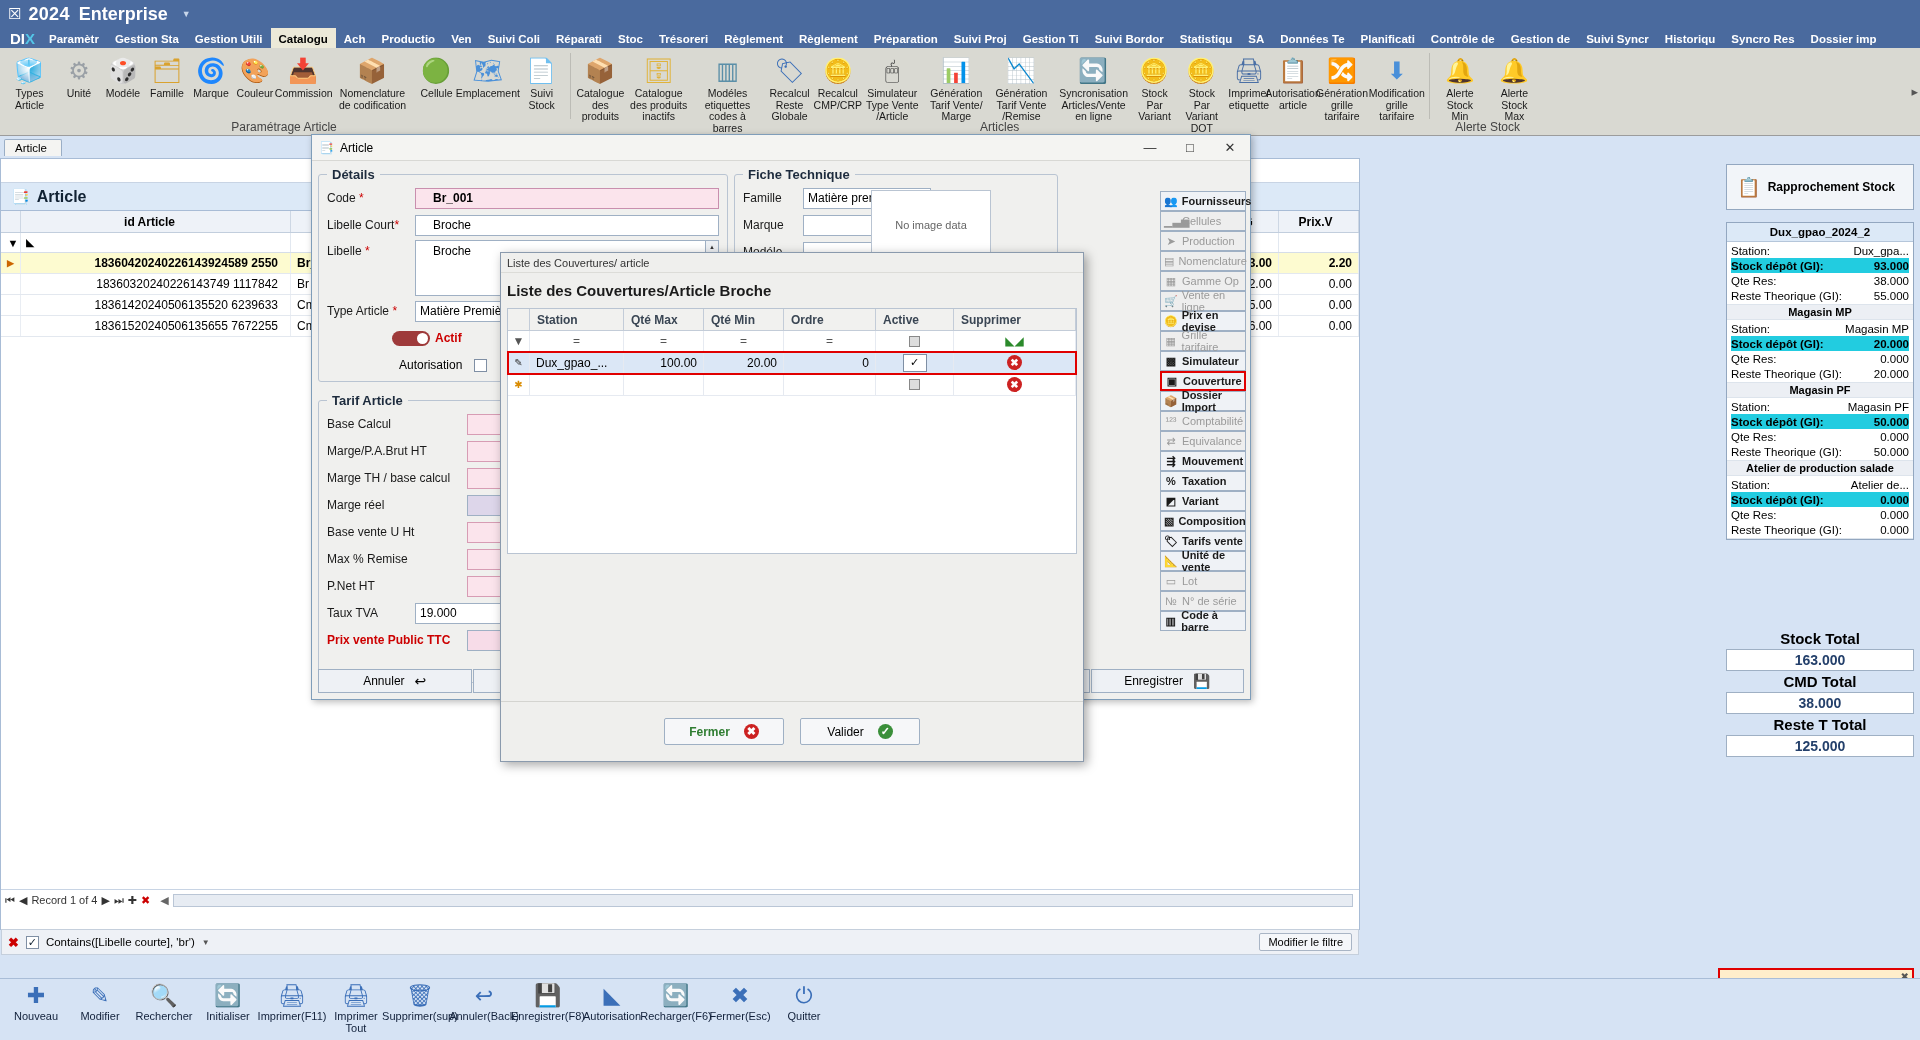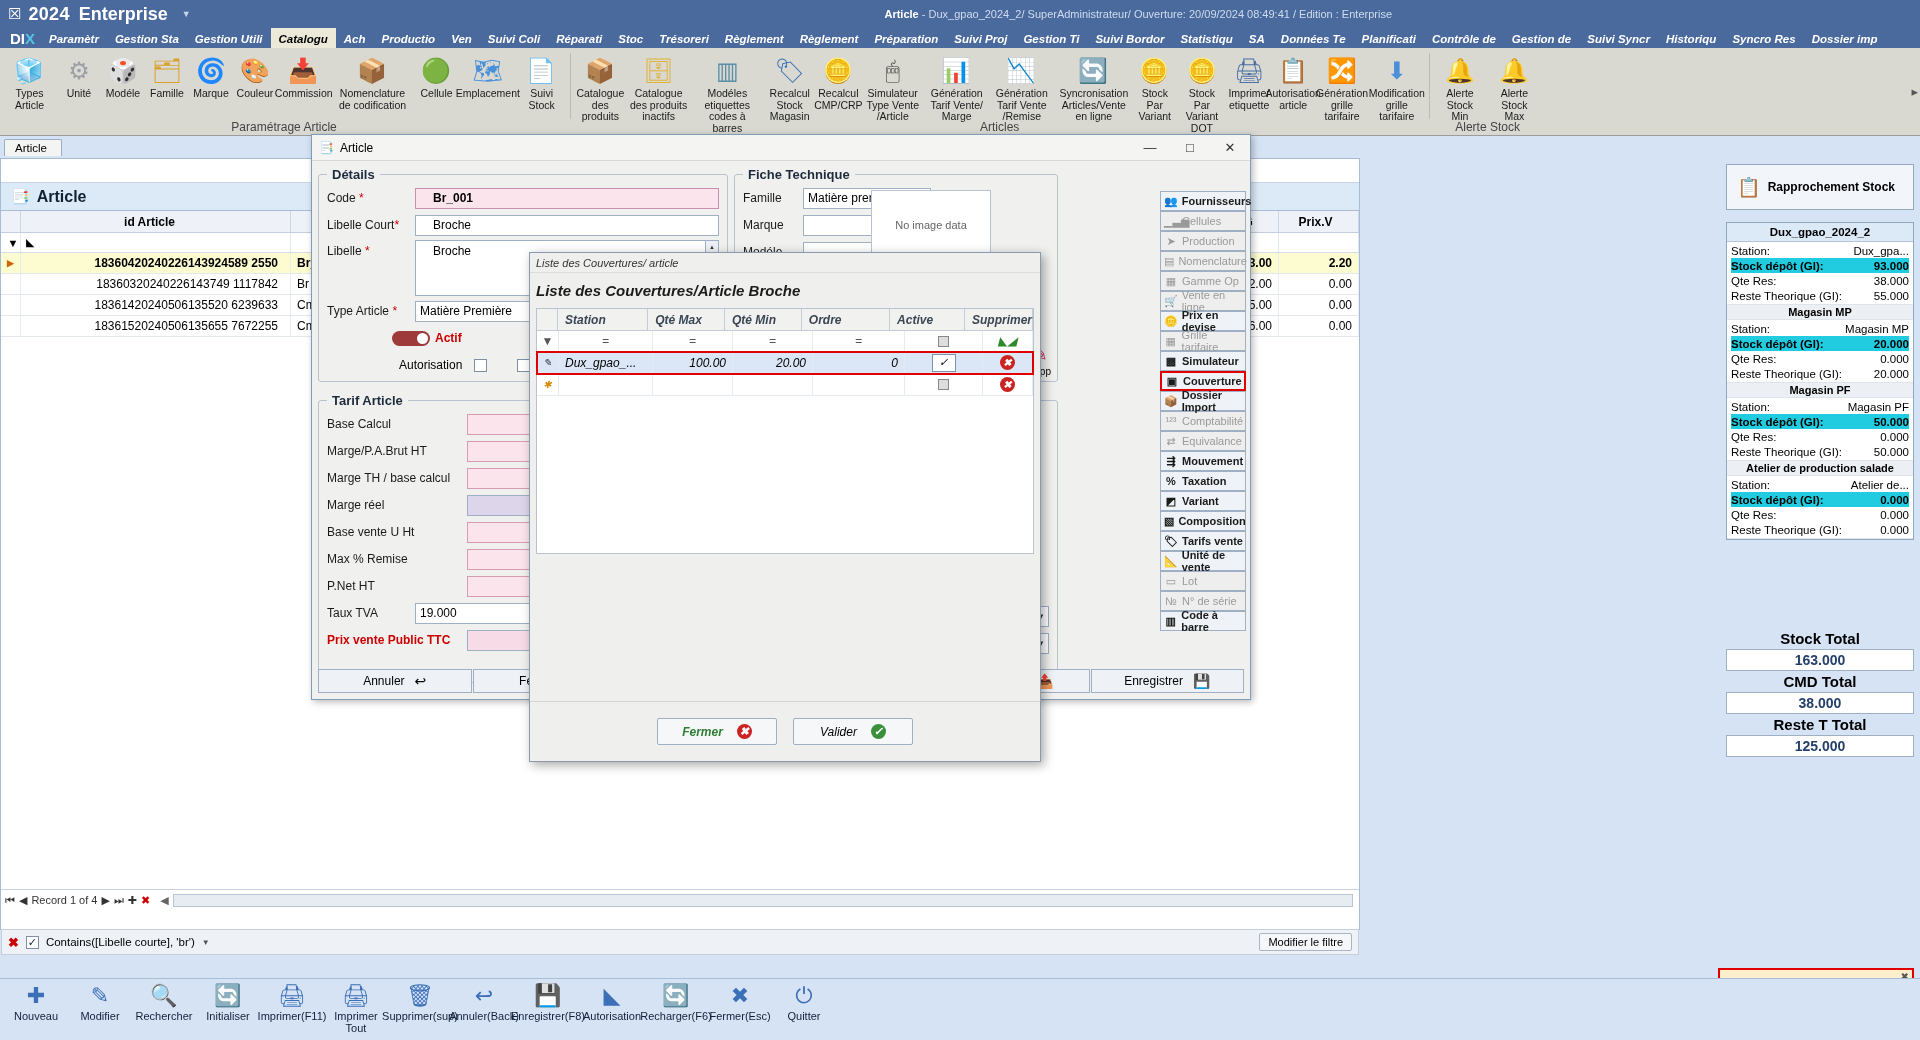--- a/index.html
+++ b/index.html
@@ -24,21 +24,21 @@
   .tb-caret{ margin-left:14px; font-size:9px; color:#c8d6ea; }
   .tb-right{ margin-left:auto; font-size:11px; color:#cfdcee; padding-right:520px;}
   .tb-right b{ color:#fff; font-weight:bold;}
   
   .menubar{
     height:20px; background:#4a6a9e; display:flex; align-items:stretch;
     padding-left:4px; font-size:11.5px; font-weight:bold; color:#fff;
   }
   .mb-brand{ display:flex;align-items:center; padding:0 6px; font-size:15px; font-weight:bold;}
   .mb-brand .d{color:#fff}.mb-brand .i{color:#fff}.mb-brand .x{color:#53c6e8}
-  .mb-item{ padding:2px 8px 0; white-space:nowrap; display:flex;align-items:center;cursor:default;font-style:italic;}
+  .mb-item{ padding:2px 8px 0; white-space:nowrap; display:flex;align-items:center;cursor:default;}
   .mb-item.active{ background:#ece9d8; color:#000; }
   
   .ribbon{
     height:88px; background:#d9d9d2;
     border-bottom:1px solid #9c9c9c;
     display:flex; position:relative; padding-left:2px;
   }
   .rgroup{ display:flex; align-items:flex-start; padding-top:4px; }
   .rsep{ width:1px; background:#bcbcb6; margin:5px 4px 16px; }
   .ritem{
@@ -158,22 +158,22 @@
     display:flex;align-items:center;justify-content:center;gap:10px;font-size:12px;}
   
   .sidecol{position:absolute;right:4px;top:30px;width:86px;display:flex;flex-direction:column;gap:2px;}
   .sbtn{height:20px;border:1px solid #9fb0c4;background:#eff2f6;display:flex;align-items:center;
     gap:4px;padding-left:3px;font-size:11px;font-weight:bold;color:#1a1a1a;}
   .sbtn.dis{color:#9a9a9a;background:#eeeeee;font-weight:normal;}
   .sbtn.hl{border:2px solid #e00000;}
   .sbtn .si{width:14px;text-align:center;font-size:11px;}
   
   .modal{
-    position:absolute;left:529px;top:94px;width:512px;height:510px;
-    background:#efefed;border:1px solid #8a9aad;box-shadow:3px 3px 10px rgba(0,0,0,.35);font-style:italic;
+    position:absolute;left:500px;top:94px;width:584px;height:510px;
+    background:#efefed;border:1px solid #8a9aad;box-shadow:3px 3px 10px rgba(0,0,0,.35);
   }
   .modal-tb{height:20px;border-bottom:1px solid #dcdcd8;display:flex;align-items:center;
     padding-left:6px;font-size:11px;color:#333;}
   .modal-h2{font-size:15px;font-weight:bold;padding:9px 0 9px 6px;color:#1b1b1b;}
   .mtable{margin:0 6px;background:#fff;border:1px solid #b9c4d2;height:246px;position:relative;}
   .mt-head{height:22px;background:#f1f1ef;border-bottom:1px solid #c3ccd8;display:flex;
     font-size:12px;font-weight:bold;color:#3a4654;}
   .mt-head div{border-right:1px solid #c3ccd8;display:flex;align-items:center;padding-left:7px;height:100%;}
   .mt-filt{height:21px;border-bottom:1px solid #dde3ec;display:flex;font-size:12px;}
   .mt-filt div{border-right:1px solid #e6eaf1;display:flex;align-items:center;
@@ -226,23 +226,20 @@
   .bbtn .lb{font-size:11px;text-align:center;line-height:12px;color:#11203a;}
 </style>
 </head>
 <body>
 
 <div class="titlebar">
   <span class="tb-logo">☒</span>
   <span class="tb-year">2024</span>
   <span class="tb-ed">Enterprise</span>
   <span class="tb-caret">▼</span>
-  <span class="tb-right">
-    <b>Article</b><span> - Dux_gpao_2024_2/ SuperAdministrateur/ Ouverture: 20/09/2024 08:49:41 / Edition : Enterprise</span>
-  </span>
 </div>
 
 <div class="menubar">
   <span class="mb-brand">
       <span class="d">D</span>
       <span class="i">I</span>
       <span class="x">X</span>
     </span>
   <div id="menu-items" style="display:flex">
       <div class="mb-item">Paramètr</div>
@@ -333,21 +330,21 @@
         <div class="ritem">
           <div class="ico" style="font-size: 24px; color: rgb(224, 179, 58);">🗄</div>
           <div class="lbl">Catalogue des produits inactifs</div>
         </div>
         <div class="ritem">
           <div class="ico" style="font-size: 24px; color: rgb(91, 143, 168);">▥</div>
           <div class="lbl">Modéles etiquettes codes à barres</div>
         </div>
         <div class="ritem">
           <div class="ico" style="font-size: 24px; color: rgb(59, 111, 184);">🏷</div>
-          <div class="lbl">Recalcul Stock Magasin</div>
+          <div class="lbl">Recalcul Reste Globale</div>
         </div>
         <div class="ritem">
           <div class="ico" style="font-size: 24px; color: rgb(51, 51, 51);">🪙</div>
           <div class="lbl">Recalcul CMP/CRP</div>
         </div>
         <div class="ritem">
           <div class="ico" style="font-size: 24px; color: rgb(51, 51, 51);">🖱</div>
           <div class="lbl">Simulateur Type Vente /Article</div>
         </div>
         <div class="ritem">

